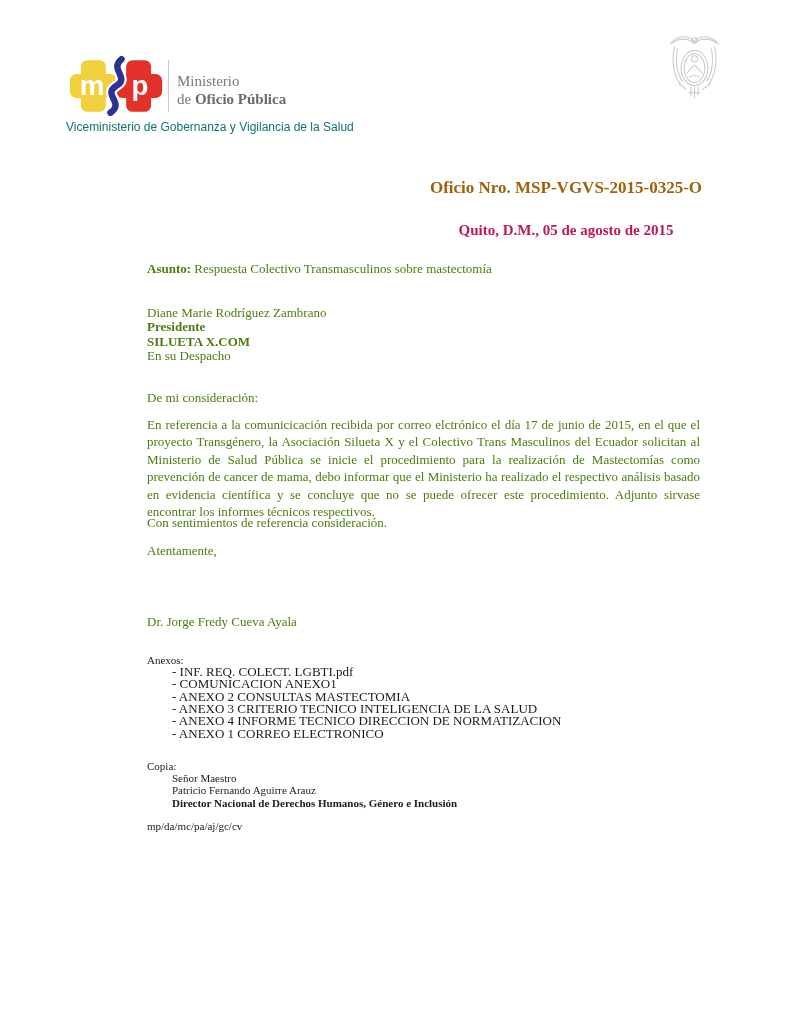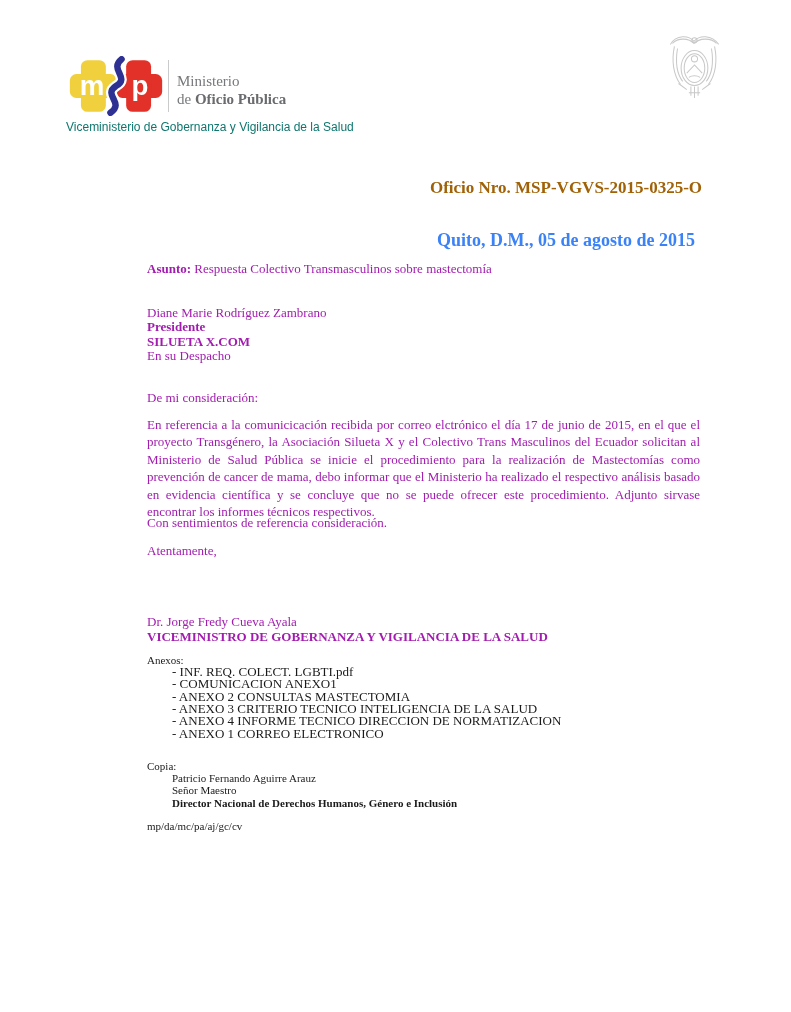--- a/index.html
+++ b/index.html
@@ -23,23 +23,23 @@
   .ministry-name .bold{font-weight:bold;color:#6a6b6e;}
   .coat-of-arms{position:absolute;left:664px;top:30px;width:62px;height:72px;}
   .dept-heading{
     position:absolute;left:66px;top:120px;
     font-family:"Liberation Sans", sans-serif;
     font-weight:normal;font-size:12px;color:#0f766e;
   }
   
   .oficio-block{position:absolute;left:420px;top:178px;width:292px;text-align:center;}
   .oficio-number{font-weight:bold;font-size:17px;color:#a16207;}
-  .oficio-date{margin-top:32px;font-weight:bold;font-size:18px;color:#3b82f6;}
+  .oficio-date{margin-top:24px;font-weight:bold;font-size:15px;color:#be185d;}
   
-  .body-text{font-size:13px;color:#a21caf;}
+  .body-text{font-size:13px;color:#4d7c0f;}
   .subject-line{position:absolute;left:147px;top:261px;width:553px;}
   .subject-line .label{font-weight:bold;}
   .recipient-block{position:absolute;left:147px;top:306px;width:400px;line-height:14.3px;}
   .salutation{position:absolute;left:147px;top:390px;width:553px;}
   .main-paragraph{
     position:absolute;left:147px;top:416px;width:553px;
     text-align:justify;line-height:17.4px;
   }
   .closing-line{position:absolute;left:147px;top:515px;width:553px;}
   .signoff-line{position:absolute;left:147px;top:543px;width:553px;}
@@ -119,35 +119,34 @@
 
   <div class="salutation body-text">De mi consideración:</div>
 
   <div class="main-paragraph body-text">En referencia a la comunicicación recibida por correo elctrónico el día 17 de junio de 2015, en el que el proyecto Transgénero, la Asociación Silueta X y el Colectivo Trans Masculinos del Ecuador solicitan al Ministerio de Salud Pública se inicie el procedimiento para la realización de Mastectomías como prevención de cancer de mama, debo informar que el Ministerio ha realizado el respectivo análisis basado en evidencia científica y se concluye que no se puede ofrecer este procedimiento. Adjunto sirvase encontrar los informes técnicos respectivos.</div>
 
   <div class="closing-line body-text">Con sentimientos de referencia consideración.</div>
   <div class="signoff-line body-text">Atentamente,</div>
 
   <div class="signature-block body-text">
     <div>Dr. Jorge Fredy Cueva Ayala</div>
-    <div class="signer-title">VICEMINISTRO DE GOBERNANZA Y VIGILANCIA DE LA SALUD</div>
   </div>
 
   <div class="annex-label">Anexos:</div>
   <div class="annex-list">
     <div>- INF. REQ. COLECT. LGBTI.pdf</div>
     <div>- COMUNICACION ANEXO1</div>
     <div>- ANEXO 2 CONSULTAS MASTECTOMIA</div>
     <div>- ANEXO 3 CRITERIO TECNICO INTELIGENCIA DE LA SALUD</div>
     <div>- ANEXO 4 INFORME TECNICO DIRECCION DE NORMATIZACION</div>
     <div>- ANEXO 1 CORREO ELECTRONICO</div>
   </div>
 
   <div class="copy-label">Copia:</div>
   <div class="copy-list">
+    <div>Señor Maestro</div>
     <div>Patricio Fernando Aguirre Arauz</div>
-    <div>Señor Maestro</div>
     <div class="bold">Director Nacional de Derechos Humanos, Género e Inclusión</div>
   </div>
 
   <div class="initials">mp/da/mc/pa/aj/gc/cv</div>
 
 </div>
 
 </body></html>

